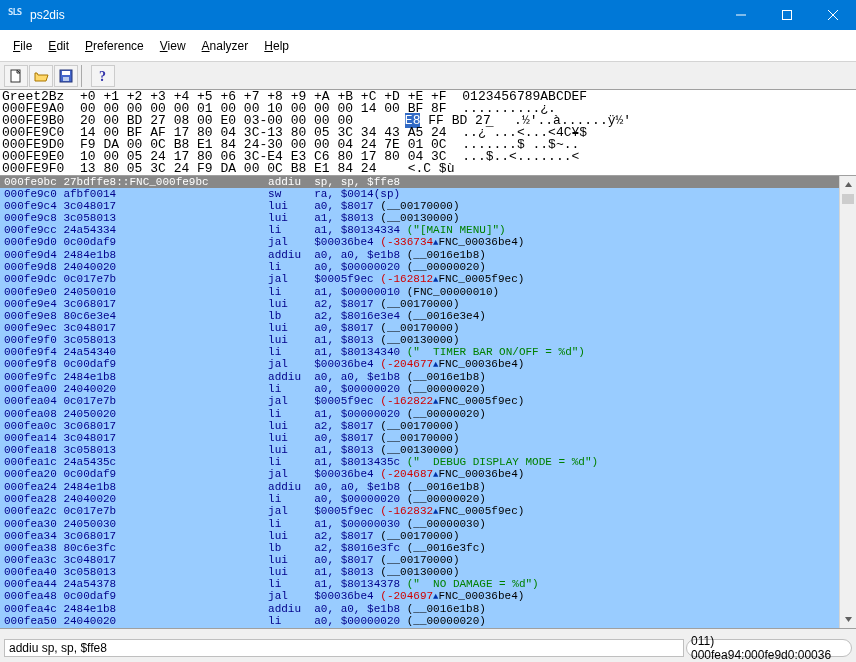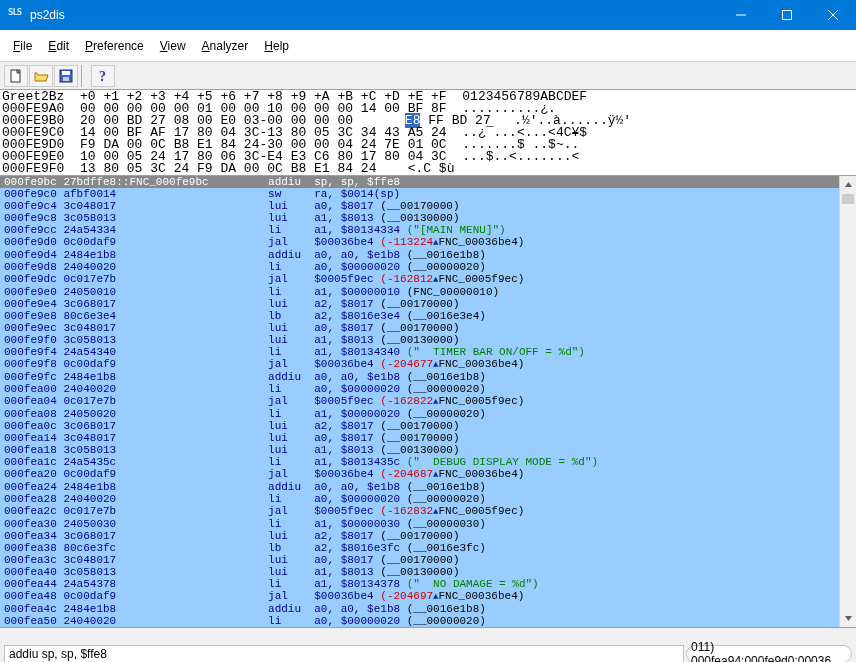--- a/index.html
+++ b/index.html
@@ -24,21 +24,21 @@
 .disline { padding: 0 4px; white-space: pre; }
 .disline.sel { background: #888; color: #fff; }
 .disline .addr { color: #00008b; }
 .disline .op { color: #00008b; }
 .disline .args { color: #00008b; }
 .disline .cmt { color: #000; }
 .disline .neg { color: #d00000; }
 .disline .str { color: #008000; }
 .disline.sel .addr, .disline.sel .op, .disline.sel .args, .disline.sel .cmt, .disline.sel .neg, .disline.sel .str { color: #fff; }
 .tri { color: #0033aa; font-size: 9px; }
-.statusbar { height: 18px; background: #f0f0f0; border-top: 1px solid #a0a0a0; display: flex; align-items: flex-start; font-size: 12px; padding: 17px 4px; }
+.statusbar { height: 34px; background: #f0f0f0; border-top: 1px solid #a0a0a0; display: flex; align-items: flex-end; font-size: 12px; padding: 5px 4px; }
 .statusbar .cell { border: 1px solid #bfbfbf; padding: 1px 4px; height: 18px; display: flex; align-items: center; background: #fff; }
 .statusbar .c1 { flex: 1; margin-right: 2px; }
 .statusbar .c2 { width: 166px; border-radius: 9px; }
 .scrollbar-v { position: absolute; right: 0; top: 0; bottom: 0; width: 17px; background: #f0f0f0; border-left: 1px solid #d4d4d4; }
 .sb-btn { height: 17px; background: #f0f0f0; display: flex; align-items: center; justify-content: center; }
 .sb-track { position: absolute; top: 17px; bottom: 17px; left: 0; right: 0; background: #f0f0f0; }
 .sb-thumb { position: absolute; left: 2px; right: 2px; background: #cdcdcd; border-radius: 0; }
 </style>
 </head>
 <body>
@@ -111,21 +111,21 @@
 000FE9E0  10 00 05 24 17 80 06 3C-E4 E3 C6 80 17 80 04 3C  ...$..&lt;.......&lt;
 000FE9F0  13 80 05 3C 24 F9 DA 00 0C B8 E1 84 24    &lt;.C $ù 
 </div>
 
   <div class="dispane" id="dispane">
       <div class="disline sel"><span class="addr">000fe9bc</span> 27bdffe8::FNC_000fe9bc         <span class="op">addiu </span> <span class="args">sp, sp, $ffe8</span></div>
       <div class="disline"><span class="addr">000fe9c0</span> afbf0014                       <span class="op">sw    </span> <span class="args">ra, $0014(sp)</span></div>
       <div class="disline"><span class="addr">000fe9c4</span> 3c048017                       <span class="op">lui   </span> <span class="args">a0, $8017</span> <span class="cmt">(__00170000)</span></div>
       <div class="disline"><span class="addr">000fe9c8</span> 3c058013                       <span class="op">lui   </span> <span class="args">a1, $8013</span> <span class="cmt">(__00130000)</span></div>
       <div class="disline"><span class="addr">000fe9cc</span> 24a54334                       <span class="op">li    </span> <span class="args">a1, $80134334</span> <span class="str">("[MAIN MENU]")</span></div>
-      <div class="disline"><span class="addr">000fe9d0</span> 0c00daf9                       <span class="op">jal   </span> <span class="args">$00036be4</span> <span class="neg">(-113224</span><span class="tri">▲</span><span class="cmt">FNC_00036be4)</span></div>
+      <div class="disline"><span class="addr">000fe9d0</span> 0c00daf9                       <span class="op">jal   </span> <span class="args">$00036be4</span> <span class="neg">(-336734</span><span class="tri">▲</span><span class="cmt">FNC_00036be4)</span></div>
       <div class="disline"><span class="addr">000fe9d4</span> 2484e1b8                       <span class="op">addiu </span> <span class="args">a0, a0, $e1b8</span> <span class="cmt">(__0016e1b8)</span></div>
       <div class="disline"><span class="addr">000fe9d8</span> 24040020                       <span class="op">li    </span> <span class="args">a0, $00000020</span> <span class="cmt">(__00000020)</span></div>
       <div class="disline"><span class="addr">000fe9dc</span> 0c017e7b                       <span class="op">jal   </span> <span class="args">$0005f9ec</span> <span class="neg">(-162812</span><span class="tri">▲</span><span class="cmt">FNC_0005f9ec)</span></div>
       <div class="disline"><span class="addr">000fe9e0</span> 24050010                       <span class="op">li    </span> <span class="args">a1, $00000010</span> <span class="cmt">(FNC_00000010)</span></div>
       <div class="disline"><span class="addr">000fe9e4</span> 3c068017                       <span class="op">lui   </span> <span class="args">a2, $8017</span> <span class="cmt">(__00170000)</span></div>
       <div class="disline"><span class="addr">000fe9e8</span> 80c6e3e4                       <span class="op">lb    </span> <span class="args">a2, $8016e3e4</span> <span class="cmt">(__0016e3e4)</span></div>
       <div class="disline"><span class="addr">000fe9ec</span> 3c048017                       <span class="op">lui   </span> <span class="args">a0, $8017</span> <span class="cmt">(__00170000)</span></div>
       <div class="disline"><span class="addr">000fe9f0</span> 3c058013                       <span class="op">lui   </span> <span class="args">a1, $8013</span> <span class="cmt">(__00130000)</span></div>
       <div class="disline"><span class="addr">000fe9f4</span> 24a54340                       <span class="op">li    </span> <span class="args">a1, $80134340</span> <span class="str">("  TIMER BAR ON/OFF = %d")</span></div>
       <div class="disline"><span class="addr">000fe9f8</span> 0c00daf9                       <span class="op">jal   </span> <span class="args">$00036be4</span> <span class="neg">(-204677</span><span class="tri">▲</span><span class="cmt">FNC_00036be4)</span></div>

